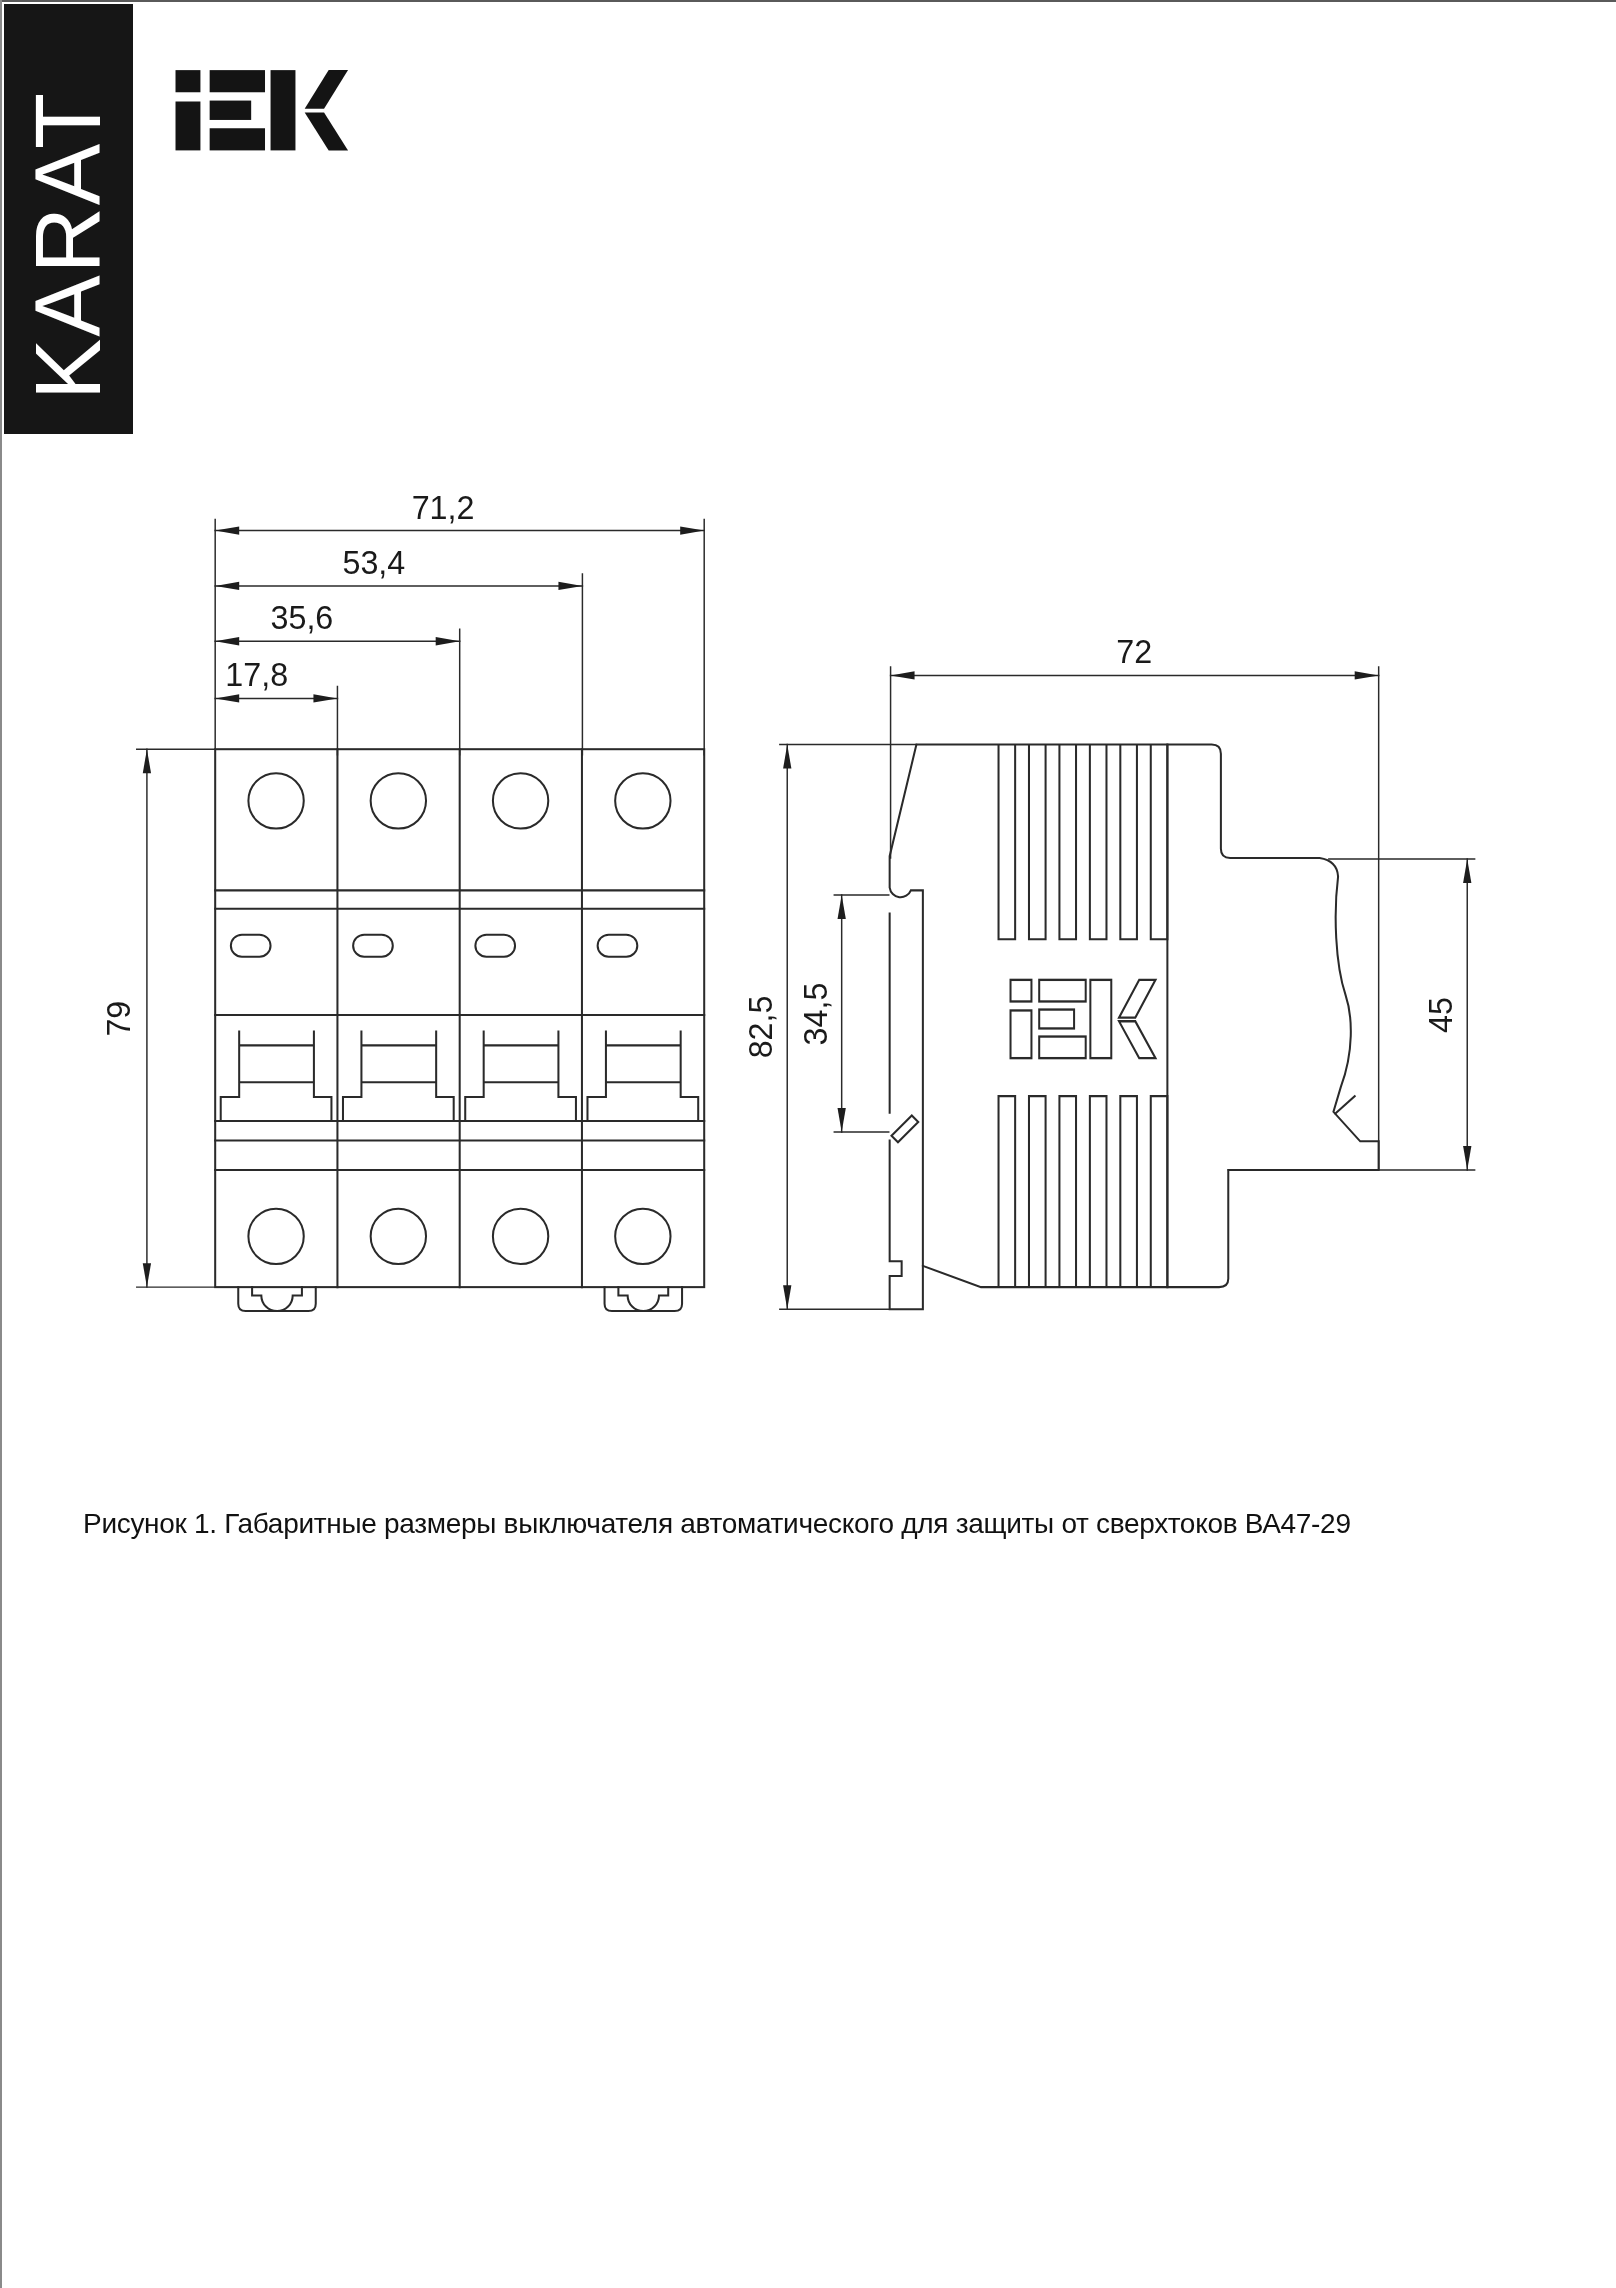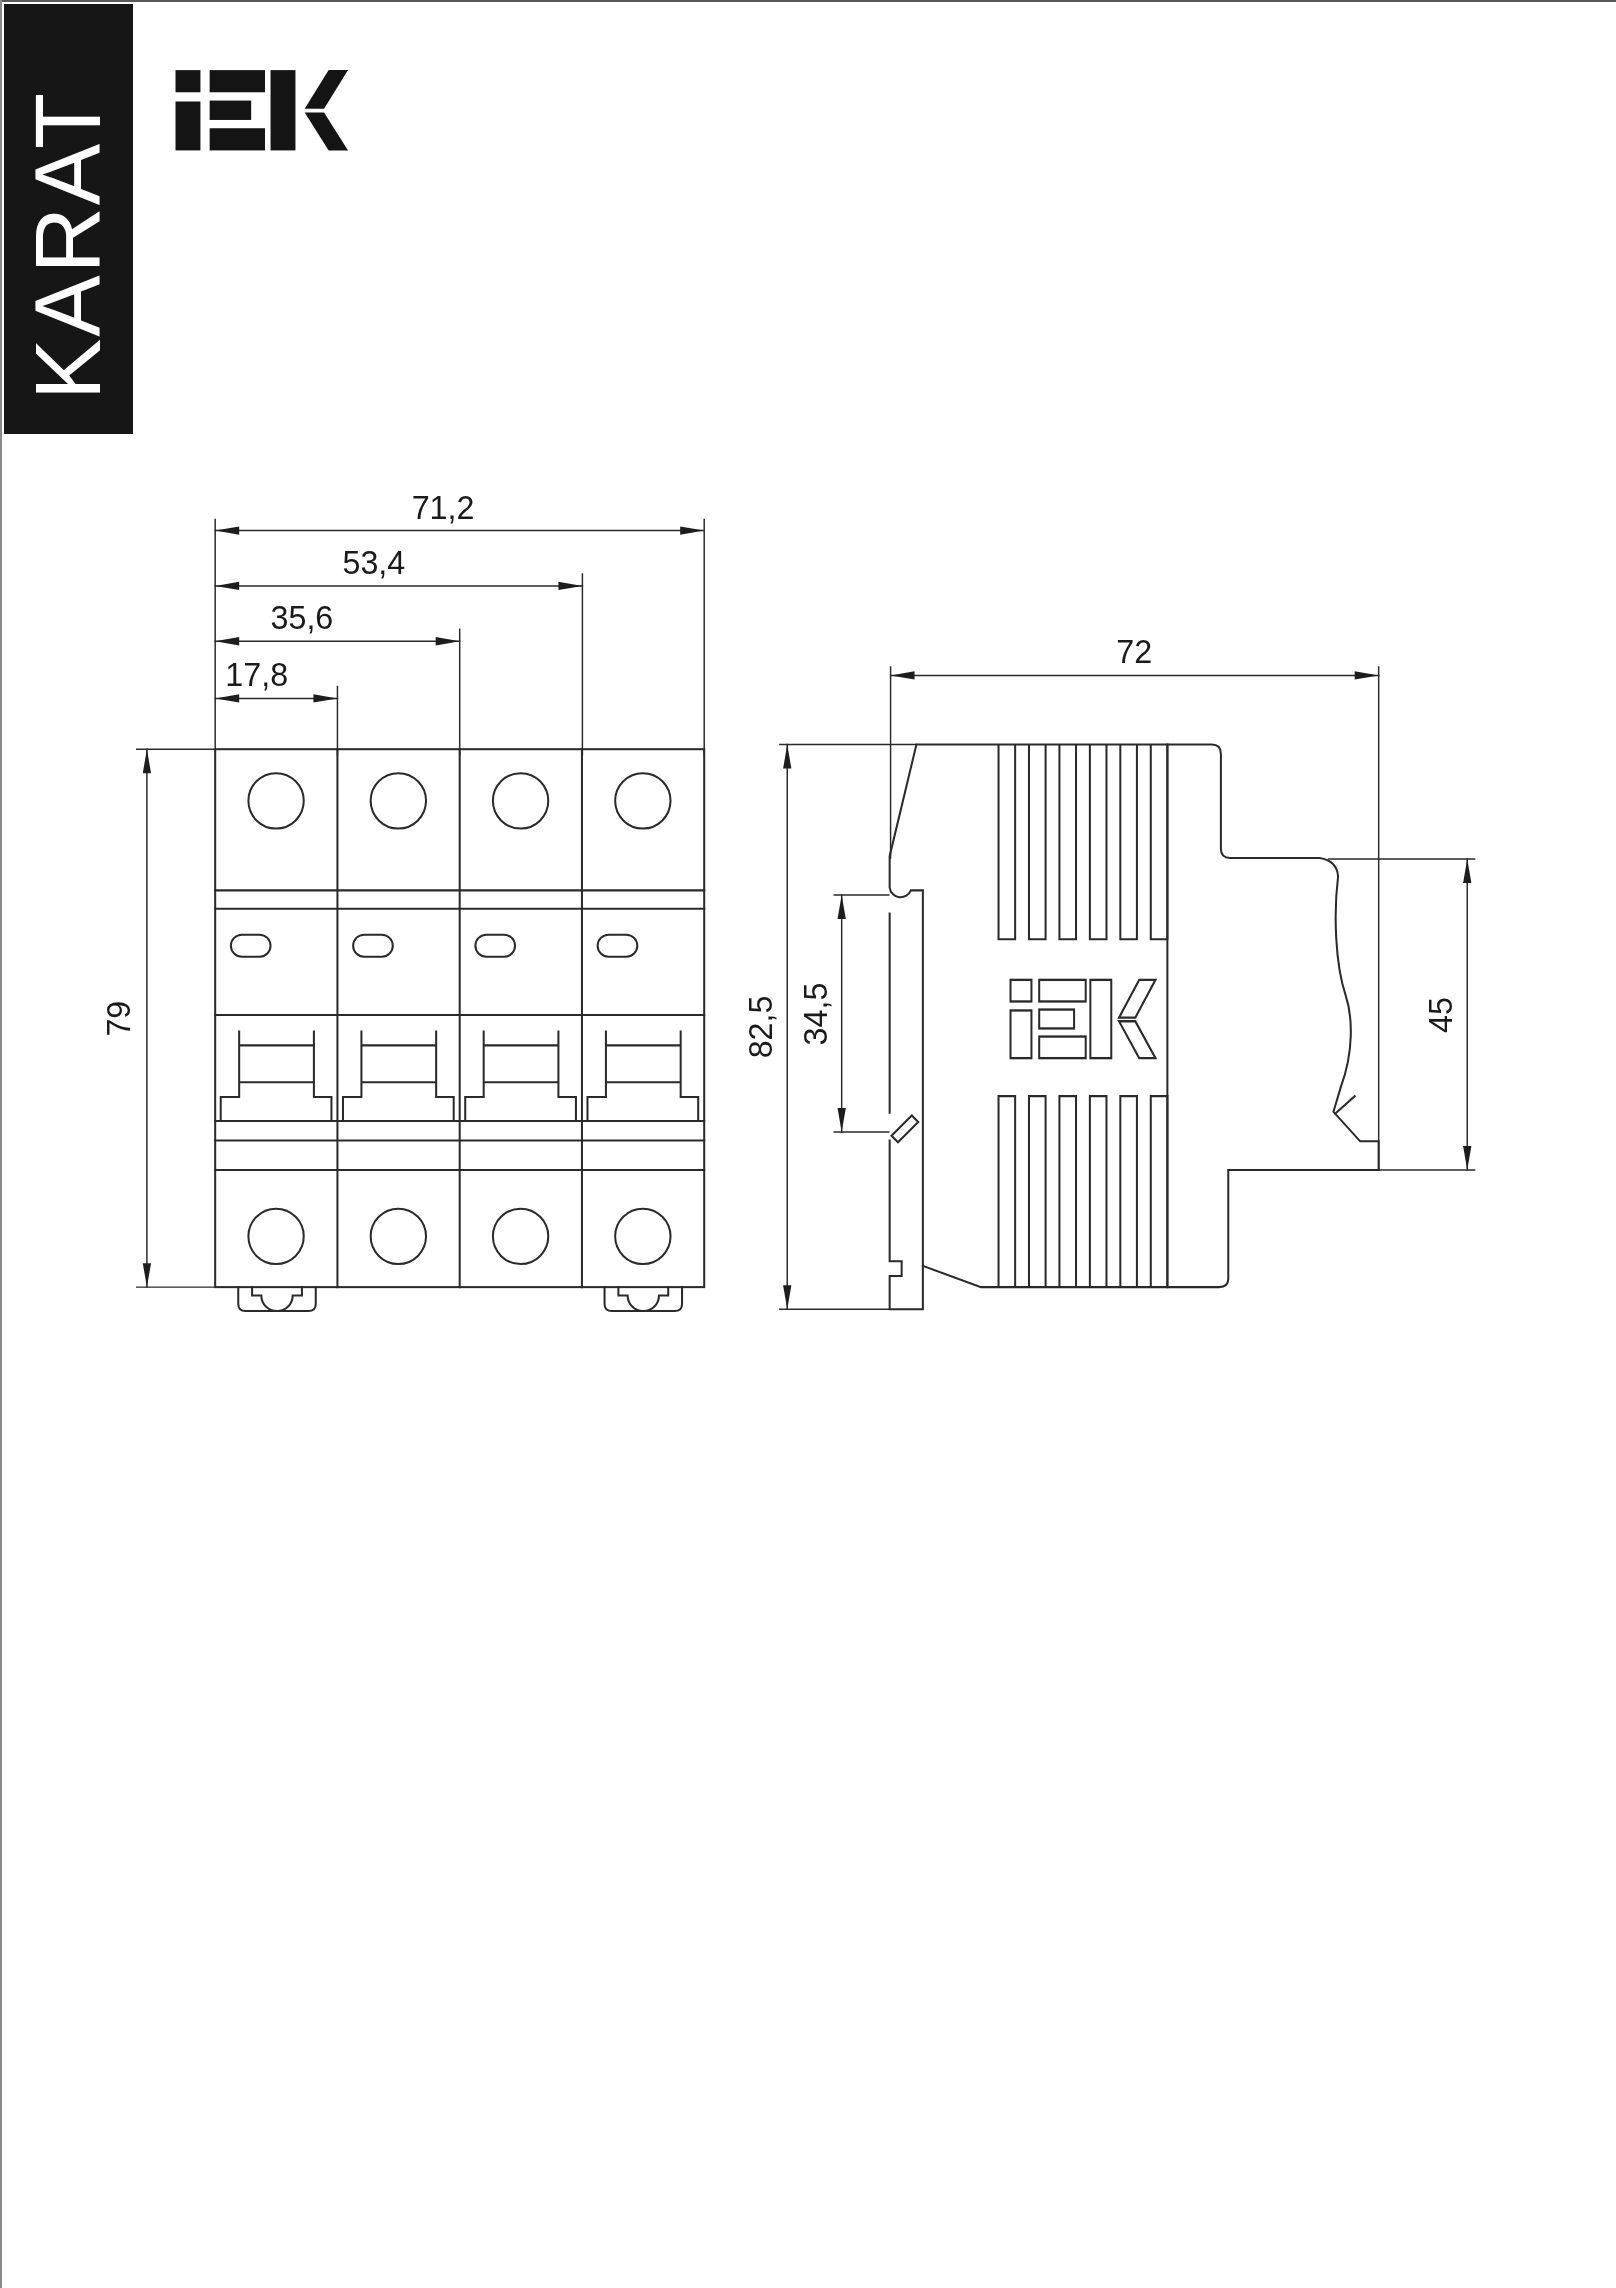--- a/index.html
+++ b/index.html
@@ -229,14 +229,15 @@
 
       <g>
         <path class="dimline" d="M1590,931 V1268"></path>
         <polygon class="arrow" points="1590,931 1585.5,957 1594.5,957"></polygon>
         <polygon class="arrow" points="1590,1268 1585.5,1242 1594.5,1242"></polygon>
         <text class="dimtext" x="1573" y="1100" text-anchor="middle" transform="rotate(-90 1573 1100)">45</text>
       </g>
     </g>
   </svg>
 
+  <div class="figure-caption">Рисунок 1. Габаритные размеры выключателя автоматического для защиты от сверхтоков ВА47-29</div>
 </div>
 
 
 </body></html>

